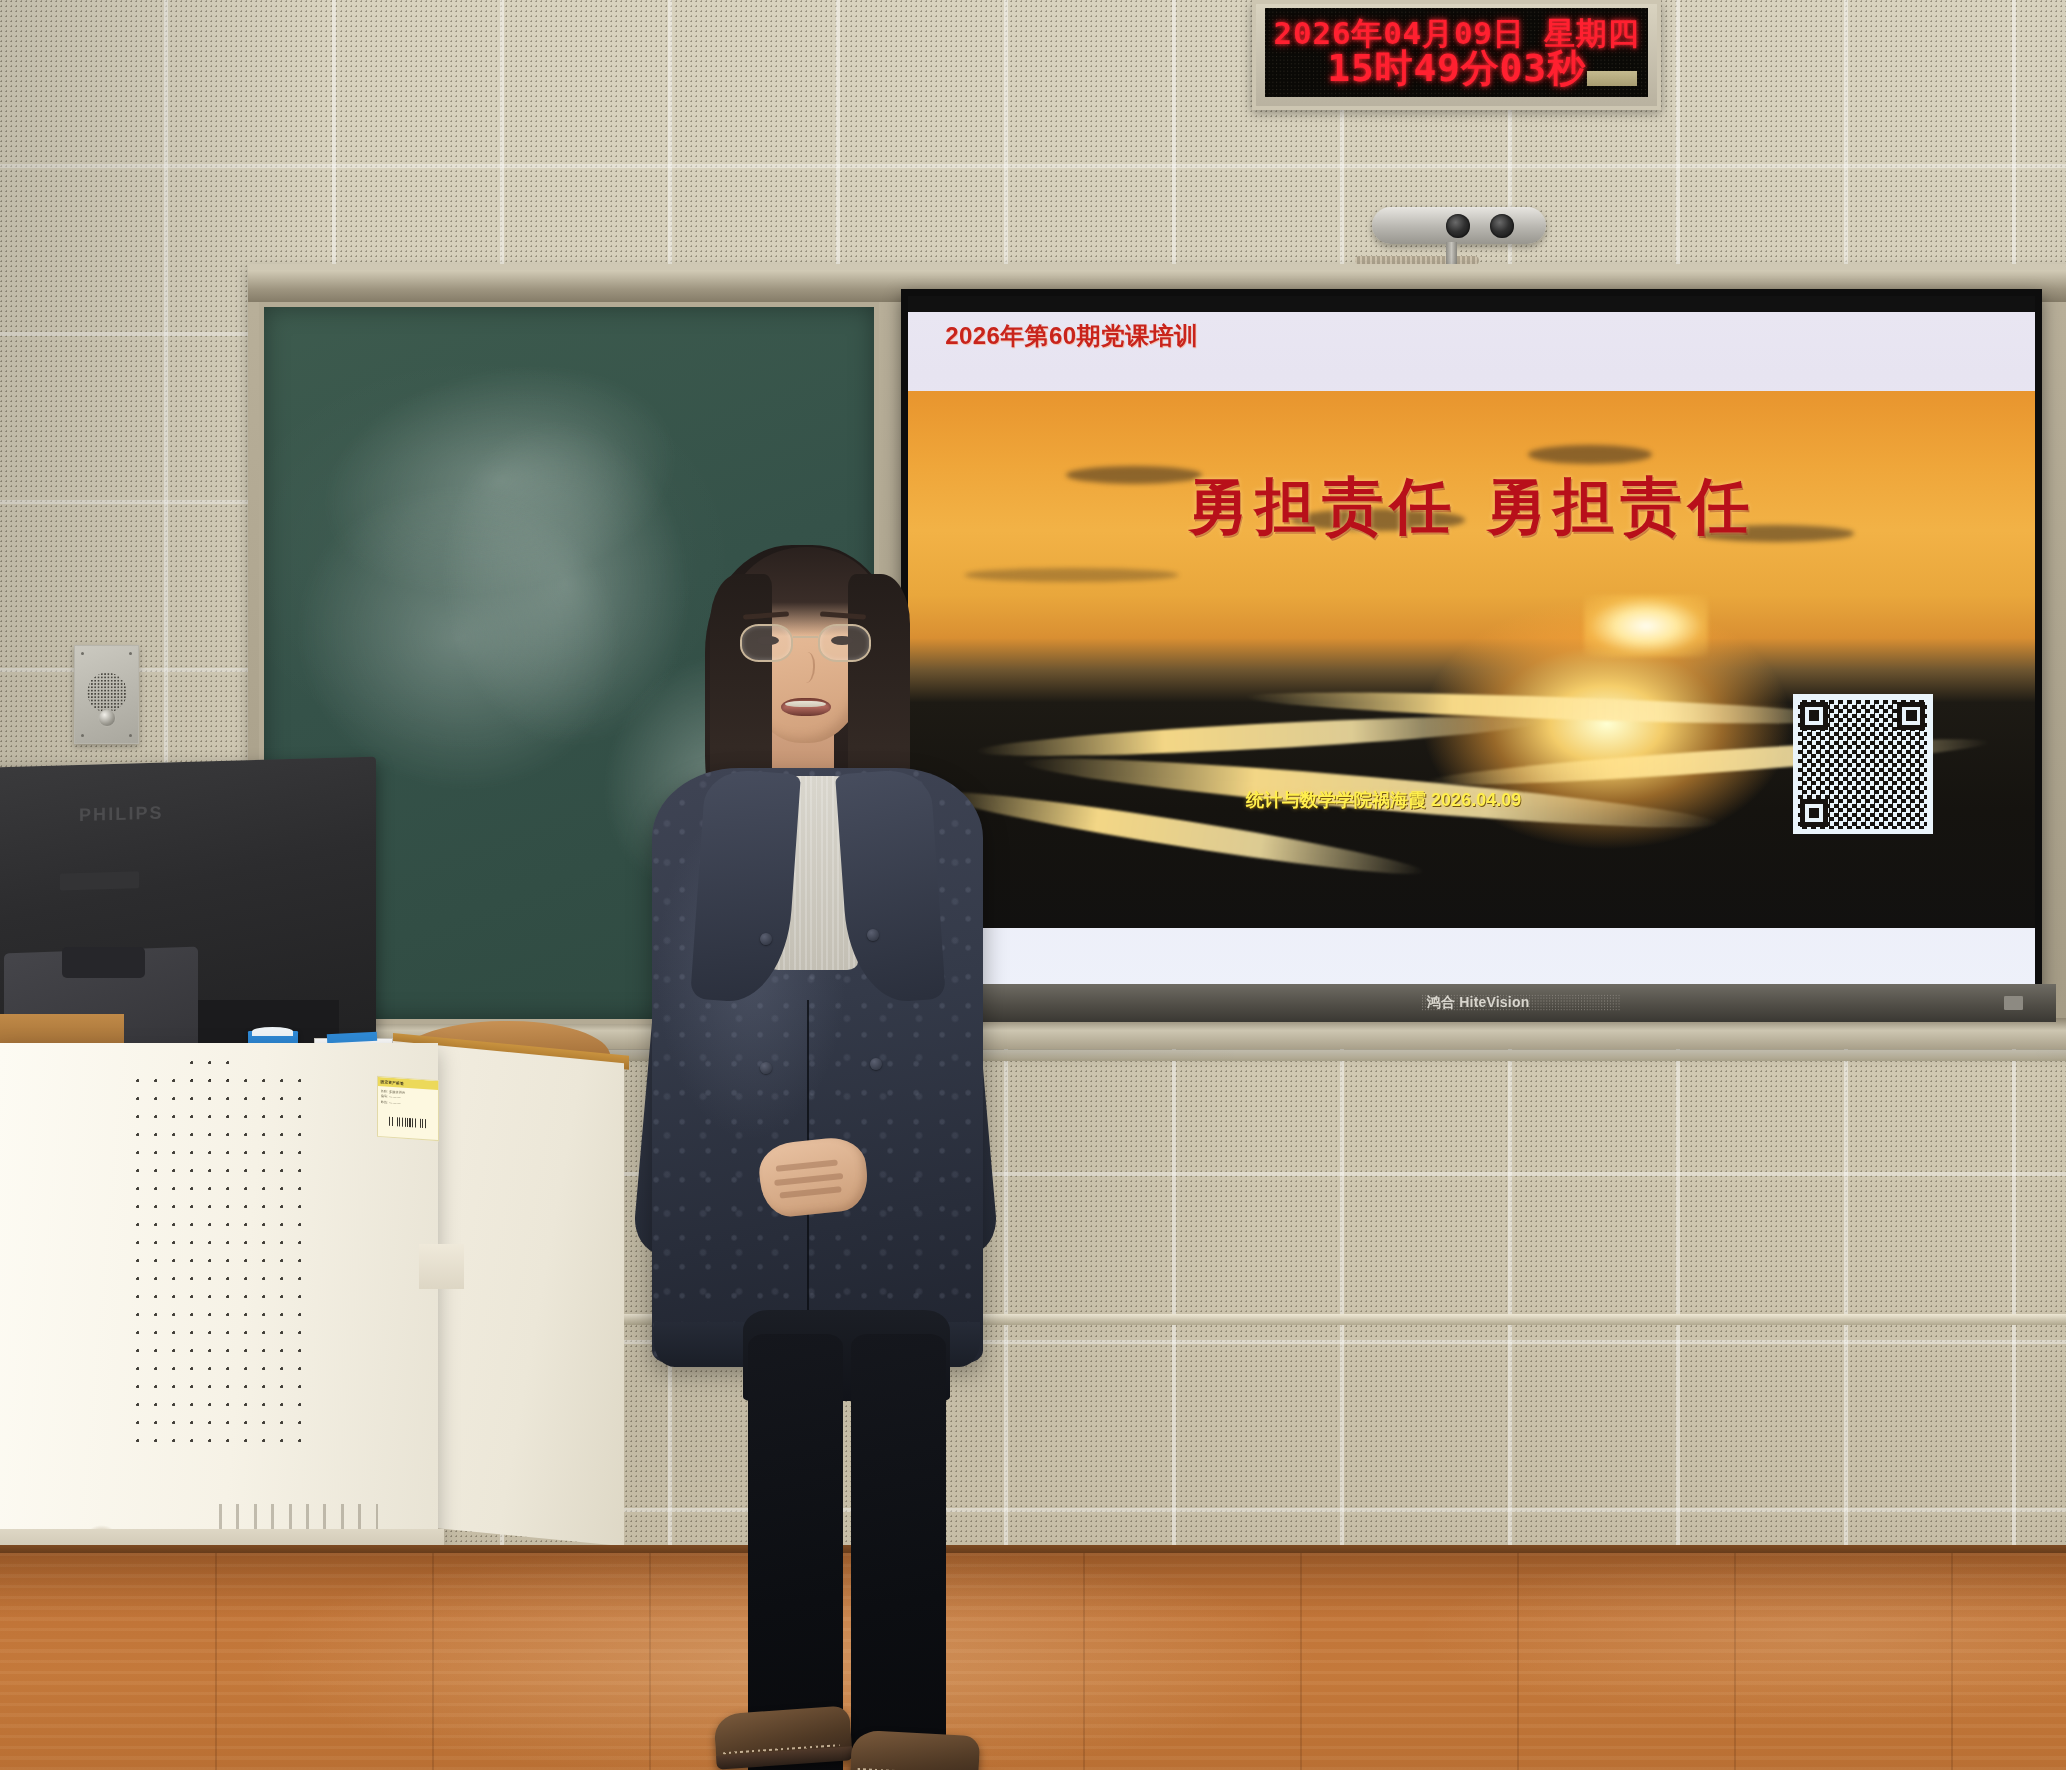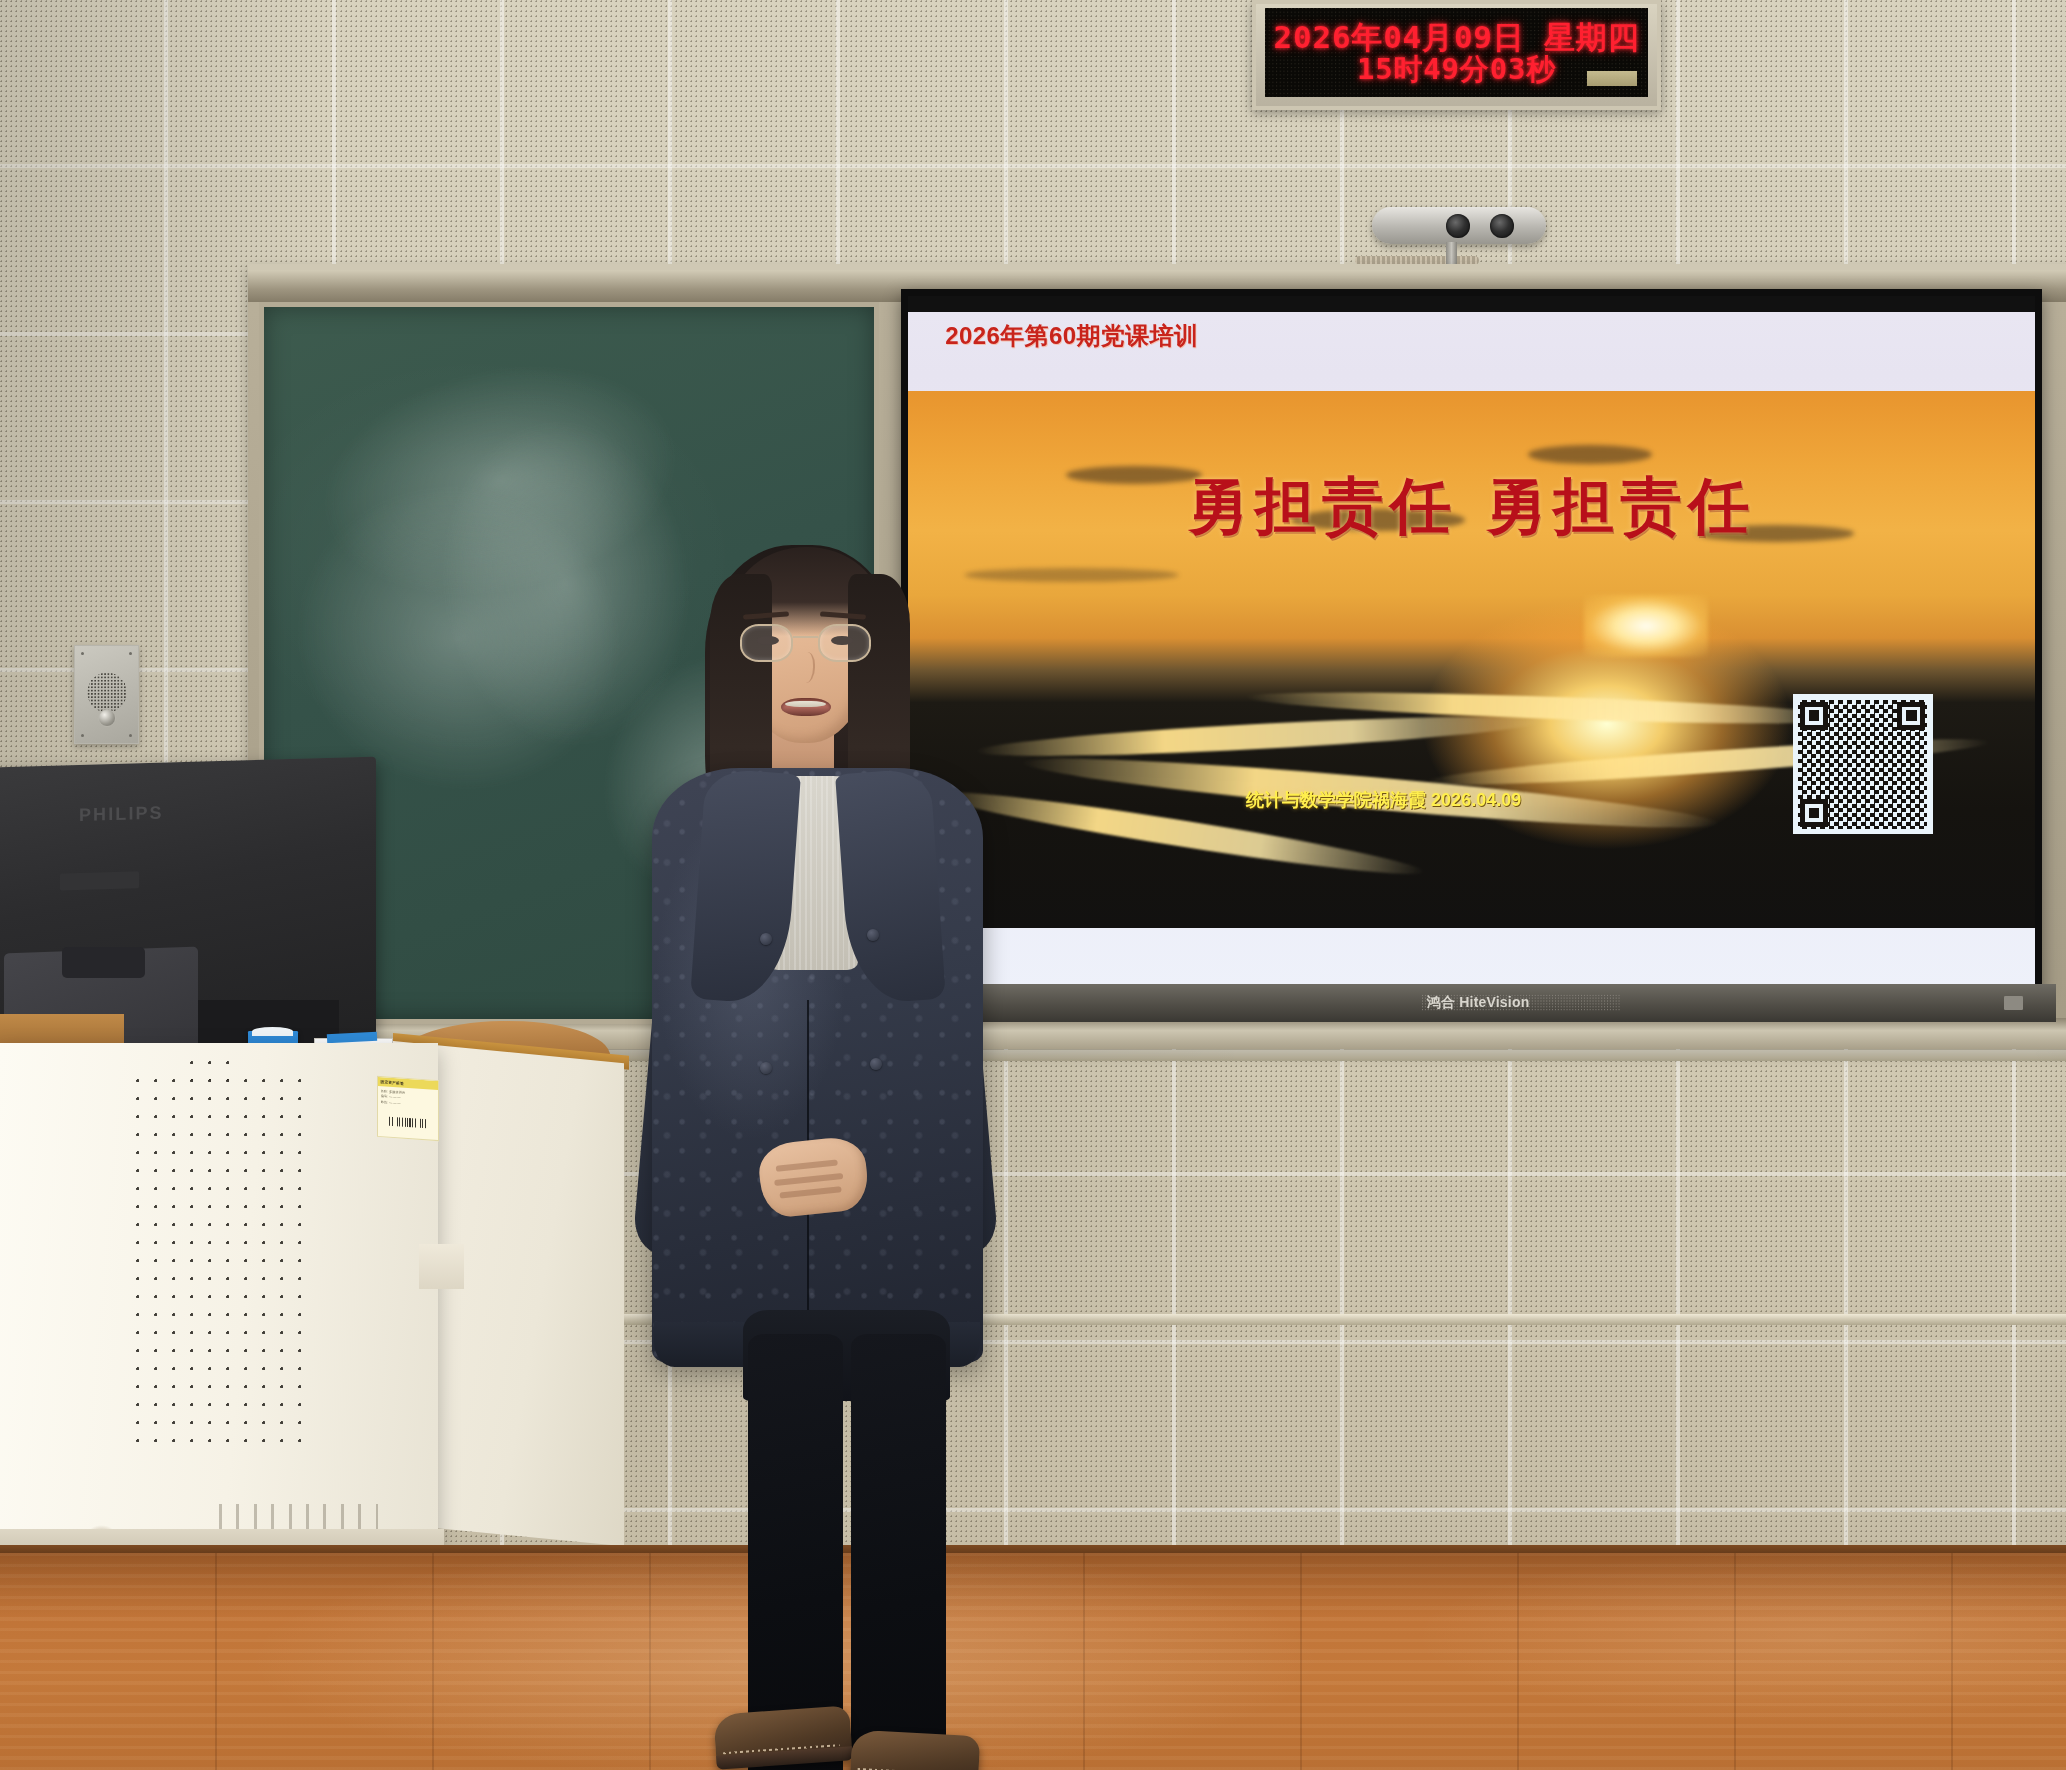--- a/index.html
+++ b/index.html
@@ -61,21 +61,21 @@
   }
   .led-line {
     color:#ff2030;
     font-family:"DejaVu Sans Mono", monospace;
     font-weight:bold;
     letter-spacing:0.8px;
     text-shadow:0 0 4.1px rgba(255,40,50,.95), 0 0 10px rgba(255,20,30,.55);
     white-space:nowrap;
   }
   .led-line.row1 { font-size:31px; line-height:1.04; }
-  .led-line.row2 { font-size:29px; line-height:1.04; }
+  .led-line.row2 { font-size:38px; line-height:1.04; }
   .led-corner-tag {
     position:absolute; right:10.7px; bottom:10.7px; width:50px; height:15px;
     background:linear-gradient(180deg,#d9ce9e,#b9ad7d);
     opacity:.9;
   }
 
   
   .camera-bar {
     position:absolute; left:1372px; top:207px; width:174px; height:37px;
     background:linear-gradient(180deg,#e7e5e0,#b8b6b0 55%, #98968f);

